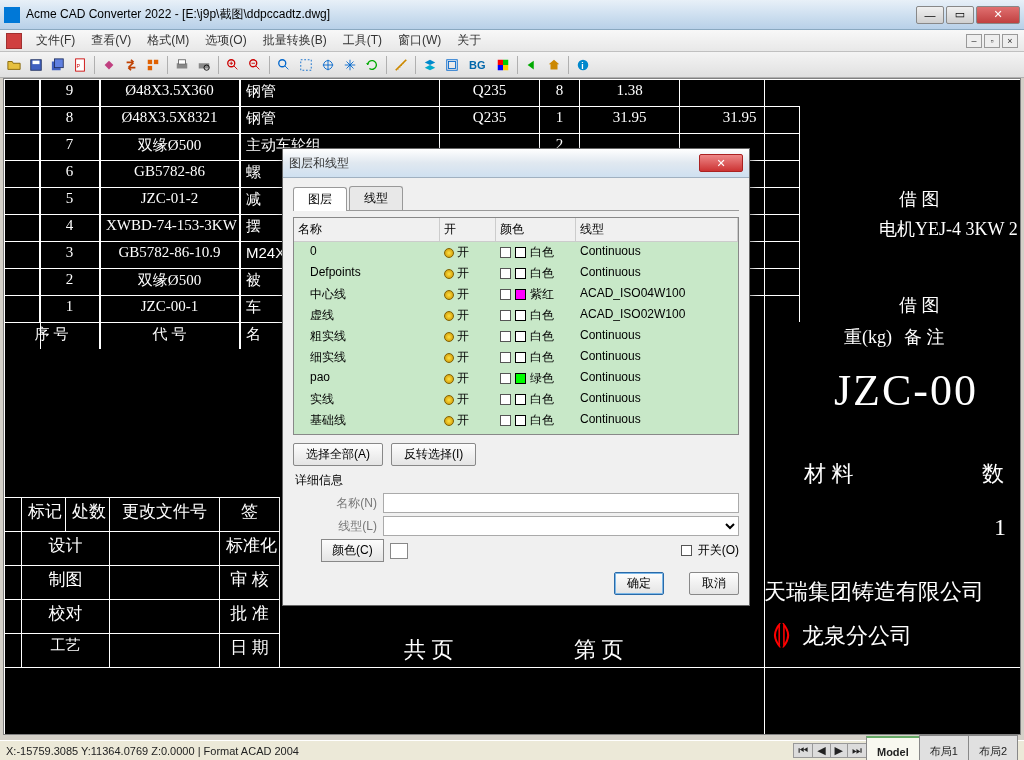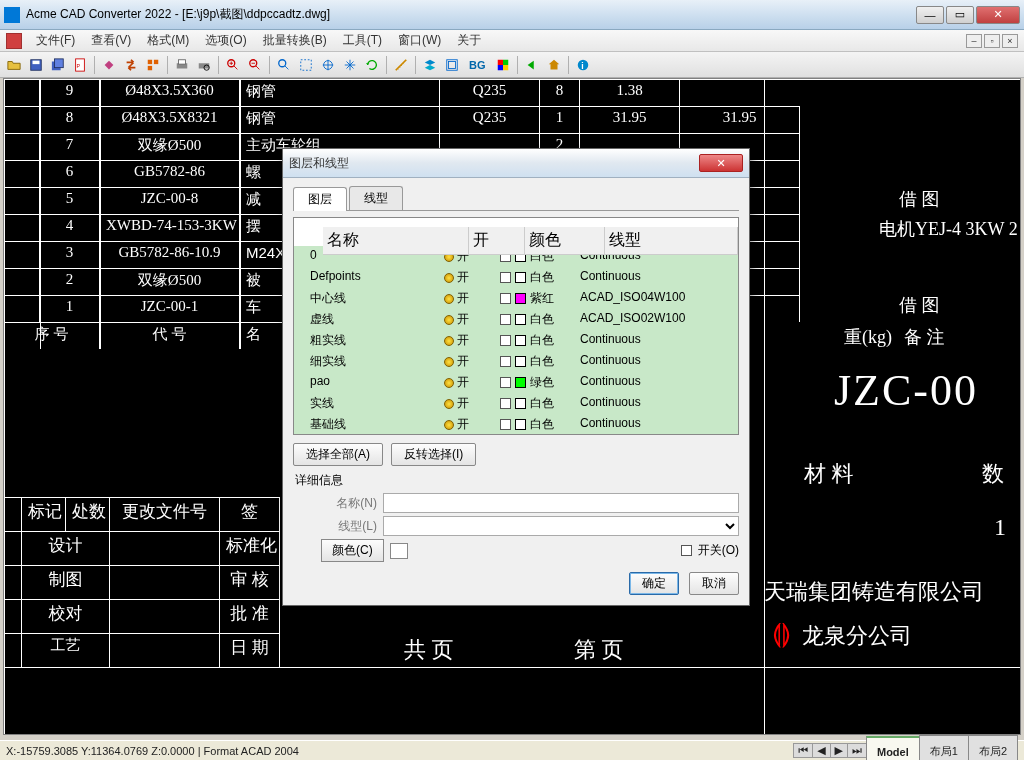--- a/index.html
+++ b/index.html
@@ -50,21 +50,21 @@
 .dialog { position:absolute; left:282px; top:148px; width:468px; background:#f0f0f0; border:1px solid #666; box-shadow:2px 2px 8px rgba(0,0,0,.5); z-index:1000; }
 .dlg-title { height:28px; background:linear-gradient(#fff,#e0e8f0,#cfe0f0); display:flex; align-items:center; padding:14px 6px; font-size:12px; border-bottom:1px solid #a0b0c0; }
 .dlg-title span { flex:1; color:#333; }
 .dlg-close { width:44px; height:18px; background:linear-gradient(#e88,#c33); border:1px solid #a22; border-radius:2px; color:#fff; display:flex; align-items:center; justify-content:center; font-size:11px; cursor:pointer; }
 .dlg-body { padding:8px 10px 10px; font-size:12px; }
 .dlg-tabs { display:flex; border-bottom:1px solid #999; margin-bottom:6px; }
 .dlg-tab { padding:3px 14px; border:1px solid #999; border-bottom:none; background:#e8e8e8; cursor:pointer; margin-right:2px; border-radius:3px 3px 0 0; font-size:12px; }
 .dlg-tab.active { background:#fff; position:relative; top:1px; }
 
 .layer-list { border:1px solid #888; height:218px; overflow:auto; background:#fff; position:relative; }
-.layer-hdr { display:flex; background:#f0f0f0; border-bottom:1px solid #ccc; font-size:16px; position:sticky; top:9px;margin-left:29px; }
+.layer-hdr { display:flex; background:#f0f0f0; border-bottom:1px solid #ccc; font-size:12px; position:sticky; top:0; }
 .layer-hdr div { padding:3px 4px; border-right:1px solid #ccc; }
 .lh-name { width:146px; } .lh-on { width:56px; } .lh-color { width:80px; } .lh-lt { flex:1; }
 .layer-rows { background:#c8e8c8; }
 .layer-row { display:flex; font-size:12px; padding:1px 0; font-family:"SimSun",Tahoma; }
 .layer-row > div { padding:1px 4px; }
 .lr-name { width:146px; padding-left:16px !important; }
 .lr-on { width:56px; display:flex; align-items:center; gap:3px; }
 .lr-color { width:80px; display:flex; align-items:center; gap:4px; }
 .lr-lt { flex:1; }
 .bulb { width:10px; height:10px; background:radial-gradient(#ffe040,#c89000); border-radius:50%; border:1px solid #806000; }
@@ -72,21 +72,21 @@
 .cbx { width:11px; height:11px; border:1px solid #555; background:#fff; display:inline-block; }
 
 .dlg-btns-row { display:flex; gap:8px; margin:8px 0 6px; }
 .dlg-btn { padding:2px 12px; border:1px solid #888; background:linear-gradient(#fdfdfd,#e4e4e4); cursor:pointer; font-size:12px; border-radius:2px; }
 .detail-label { margin:4px 0 4px 2px; }
 .form-row { display:flex; align-items:center; margin:3px 0 3px 28px; gap:6px; }
 .form-row label { width:56px; text-align:right; color:#777; font-size:12px; }
 .form-row input[type=text], .form-row select { flex:1; height:20px; border:1px solid #aaa; background:#fff; font-size:12px; padding:0 4px; }
 .form-row .color-btn { padding:2px 10px; border:1px solid #888; background:linear-gradient(#fdfdfd,#e4e4e4); cursor:pointer; font-size:12px; }
 .form-row .sw { width:18px; height:16px; border:1px solid #888; background:#fff; }
-.dlg-foot { display:flex; justify-content:flex-end; gap:10px; margin-top:10px; }
+.dlg-foot { display:flex; justify-content:flex-end; gap:25px; margin-top:10px; }
 .dlg-foot .dlg-btn.primary { border:1px solid #2a6aa8; box-shadow:0 0 0 1px #7ab7e8 inset; }
 </style>
 </head>
 <body>
 
 <div class="titlebar">
   <div class="app-icon"></div>
   <div class="title">Acme CAD Converter 2022 - [E:\j9p\截图\ddpccadtz.dwg]</div>
   <div class="win-btns">
     <div class="win-btn">—</div>
@@ -295,21 +295,21 @@
         <div class="cell serif" style="width:140px">GB5782-86</div>
         <div class="cell" style="width:200px;text-align:left">螺</div>
         <div class="cell serif" style="width:100px"></div>
         <div class="cell serif" style="width:40px"></div>
         <div class="cell serif" style="width:100px"></div>
         <div class="cell serif" style="width:120px"></div>
       </div>
       <div class="row" style="left: 0px; top: 108px; height: 27px;">
         <div class="cell serif" style="width:36px"></div>
         <div class="cell serif" style="width:60px">5</div>
-        <div class="cell serif" style="width:140px">JZC-00-8</div>
+        <div class="cell serif" style="width:140px">JZC-01-2</div>
         <div class="cell" style="width:200px;text-align:left">减</div>
         <div class="cell serif" style="width:100px"></div>
         <div class="cell serif" style="width:40px"></div>
         <div class="cell serif" style="width:100px"></div>
         <div class="cell serif" style="width:120px"></div>
       </div>
       <div class="row" style="left: 0px; top: 135px; height: 27px;">
         <div class="cell serif" style="width:36px"></div>
         <div class="cell serif" style="width:60px">4</div>
         <div class="cell serif" style="width:140px">XWBD-74-153-3KW</div>

